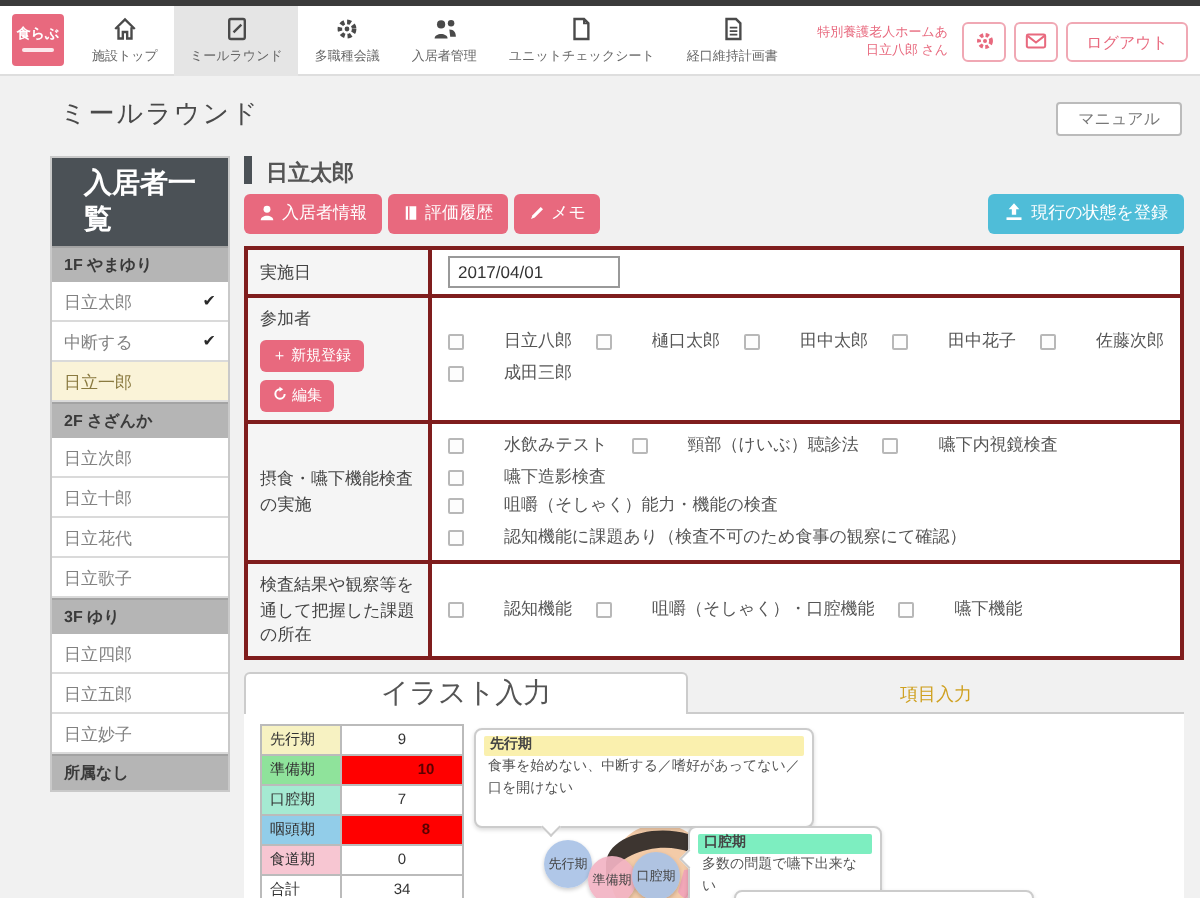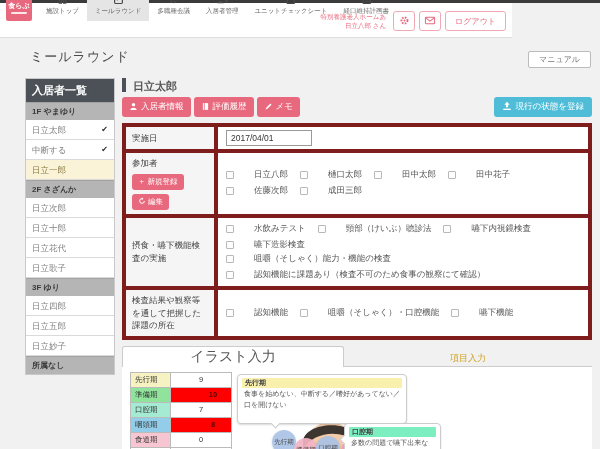--- a/index.html
+++ b/index.html
@@ -1,54 +1,54 @@
 <!DOCTYPE html>
 <html><head>
 <meta charset="utf-8">
 <style>
   html,body{margin:0;padding:0;background:#e9e9e9;}
   *{box-sizing:border-box;font-family:"Liberation Sans","DejaVu Sans",sans-serif;}
   .page{position:relative;width:600px;height:449px;background:#f1f1f1;overflow:hidden;}
 
   
   .topstrip{position:absolute;left:0;top:0;width:600px;height:3px;background:#3b3b3b;}
-  .topbar{position:absolute;left:0;top:3px;width:512px;height:35px;background:#fff;border-bottom:1px solid #dedede;display:flex;align-items:flex-end;padding:16px 6px;}
+  .topbar{position:absolute;left:0;top:3px;width:600px;height:35px;background:#fff;border-bottom:1px solid #dedede;display:flex;align-items:center;padding:16px 6px;}
   .logo{width:26px;height:26px;background:#e8697e;border-radius:2px;color:#fff;display:flex;flex-direction:column;align-items:center;justify-content:center;margin-right:6px;cursor:pointer;}
   .logo .lg-txt{font-size:7px;font-weight:bold;line-height:8px;white-space:nowrap;}
   .logo .lg-bar{width:16px;height:2px;background:rgba(255,255,255,.85);margin-top:2px;border-radius:1px;}
   .nav{display:flex;align-items:stretch;height:35px;}
   .nav-item{display:flex;flex-direction:column;align-items:center;justify-content:center;padding:2px 8px;cursor:pointer;}
   .nav-item.active{background:#e5e5e5;}
   .nav-ic{height:14px;display:flex;align-items:center;}
   .nav-label{font-size:6.5px;color:#666;margin-top:2px;white-space:nowrap;}
   .top-right{position:absolute;right:6px;top:8px;display:flex;align-items:center;gap:4px;}
   .acct{text-align:right;color:#e8697e;font-size:6.5px;line-height:1.45;margin-right:3px;white-space:nowrap;}
   .icon-btn{width:22px;height:20px;border:1px solid #f0a8b4;border-radius:3px;background:#fff;display:flex;align-items:center;justify-content:center;cursor:pointer;padding:0;}
   .logout-btn{height:20px;border:1px solid #f0a8b4;border-radius:3px;background:#fff;color:#e8697e;font-size:8px;padding:0 9px;cursor:pointer;}
 
   
   .page-title{position:absolute;left:30px;top:48px;font-size:13px;color:#4a4a4a;letter-spacing:1px;}
   .manual-btn{position:absolute;right:9px;top:51px;font-size:8px;color:#777;background:#fff;border:1px solid #bbb;border-radius:2px;padding:2px 10px;cursor:pointer;}
 
   
   .sidebar{position:absolute;left:25px;top:78px;width:90px;border:1px solid #c9c9c9;background:#fff;}
-  .sb-title{background:#4b5156;color:#fff;font-size:11px;font-weight:bold;padding:4px 6px;}
+  .sb-title{background:#4b5156;color:#fff;font-size:14px;font-weight:bold;padding:4px 16px;}
   .sb-group{background:#b5b5b5;color:#3a3a3a;font-size:8px;font-weight:bold;padding:3px 6px;border-top:1px solid #a3a3a3;}
   .sb-item{background:#fff;color:#828282;font-size:8.5px;padding:5px 6px;border-bottom:1px solid #dadada;cursor:pointer;height:20px;}
   .sb-item.hl{background:#faf3d8;color:#8a7a40;}
   .check{float:right;color:#2a2a2a;font-size:8px;}
 
   
   .main{position:absolute;left:122px;top:78px;width:470px;}
   .res-header{font-size:11px;font-weight:bold;color:#555;border-left:4px solid #4b5156;padding:1px 0 1px 7px;height:14px;}
   .toolbar{display:flex;align-items:flex-end;gap:3px;margin-top:5px;margin-bottom:6px;}
   .pbtn{display:inline-flex;align-items:center;gap:3px;background:#e8697e;color:#fff;border:none;border-radius:3px;font-size:8.5px;padding:4px 7px;cursor:pointer;}
   .cyan-btn{display:inline-flex;align-items:center;gap:4px;background:#4fbdd8;color:#fff;border:none;border-radius:3px;font-size:8.5px;padding:4px 8px;margin-left:auto;cursor:pointer;}
   table.form{border-collapse:collapse;width:470px;background:#fff;}
-  table.form td{border:4px solid #7f1d1d;font-size:8.5px;color:#444;vertical-align:middle;}
+  table.form td{border:2px solid #7f1d1d;font-size:8.5px;color:#444;vertical-align:middle;}
   td.lbl{background:#f5f5f5;width:92px;padding:4px 6px;vertical-align:top;line-height:1.5;}
   td.val{padding:3px 8px;}
   .date-input{width:86px;font-size:8.5px;padding:2px 4px;border:1px solid #999;color:#333;}
   .mini-btn{display:inline-flex;align-items:center;gap:2px;background:#e8697e;color:#fff;border:none;border-radius:3px;font-size:7.5px;padding:3px 6px;margin-top:4px;cursor:pointer;}
   .cb-row{display:flex;flex-wrap:wrap;column-gap:12px;row-gap:4px;align-items:center;margin:2px 0;}
   .cb{display:inline-flex;align-items:center;gap:20px;cursor:pointer;}
   .cb .box{width:8px;height:8px;border:1px solid #b8b8b8;background:#fdfdfd;border-radius:1px;flex:none;}
   .cb .cb-label{font-size:8.5px;color:#555;white-space:nowrap;}
 
   

